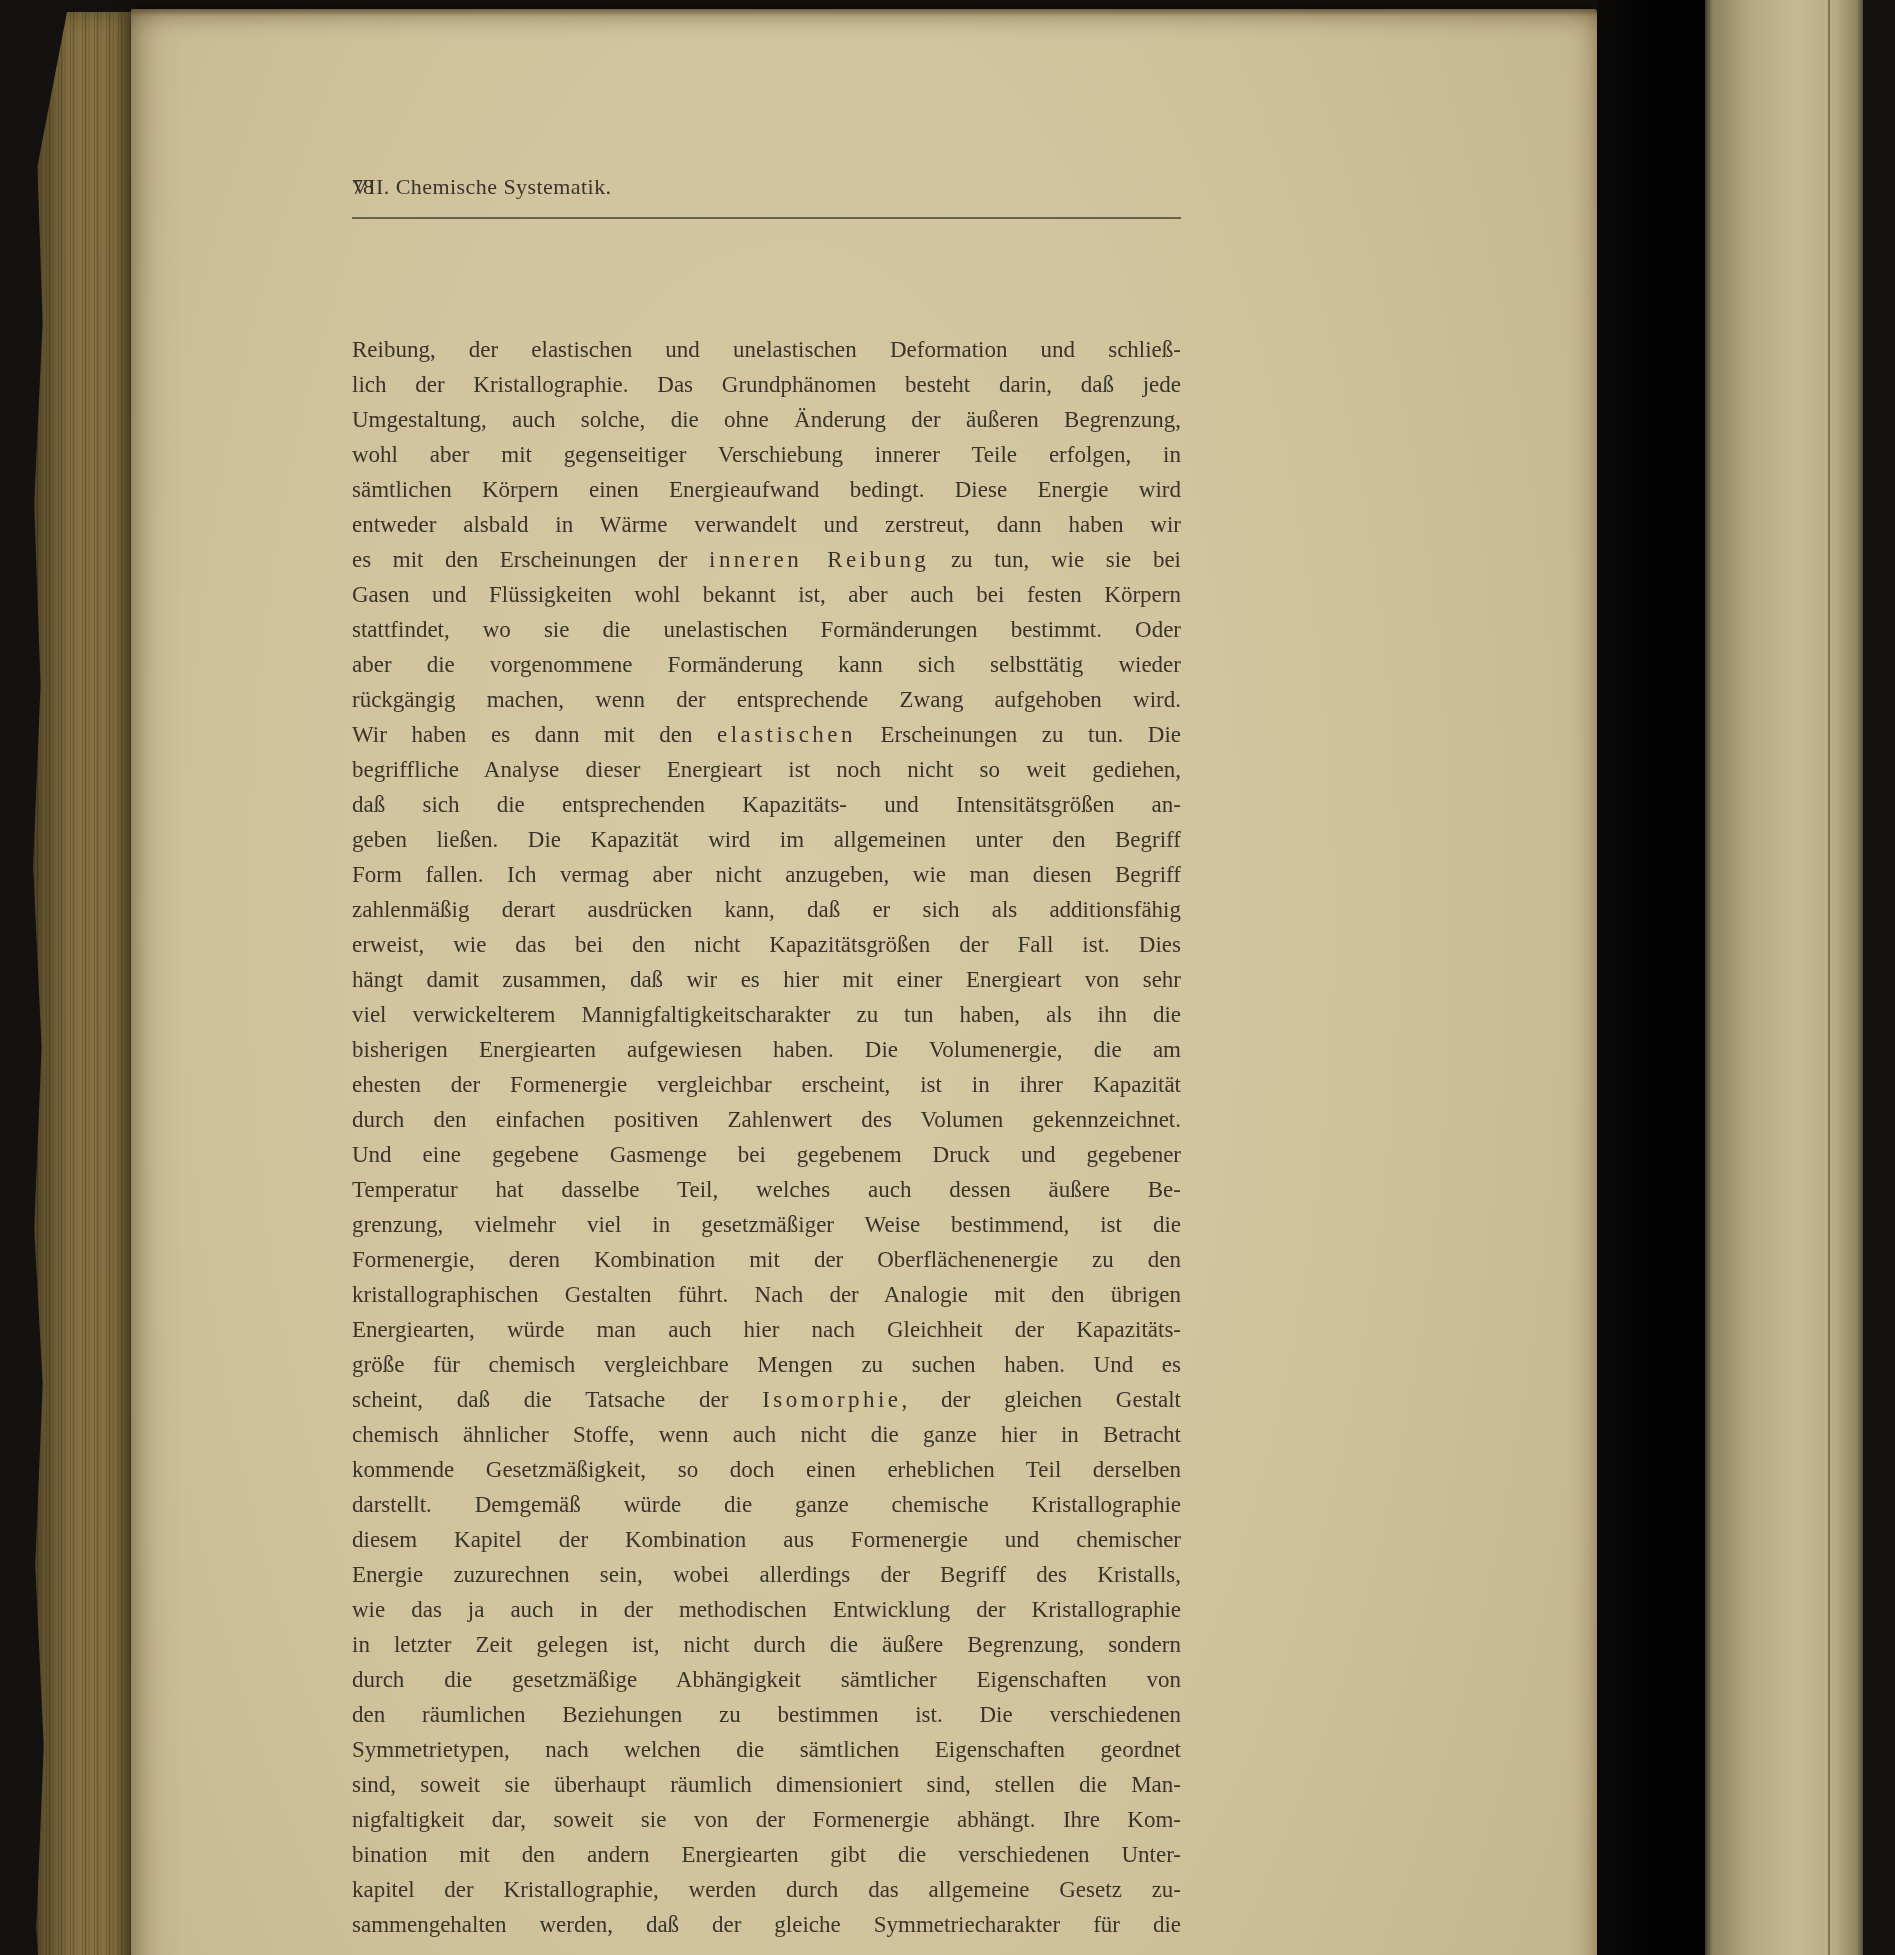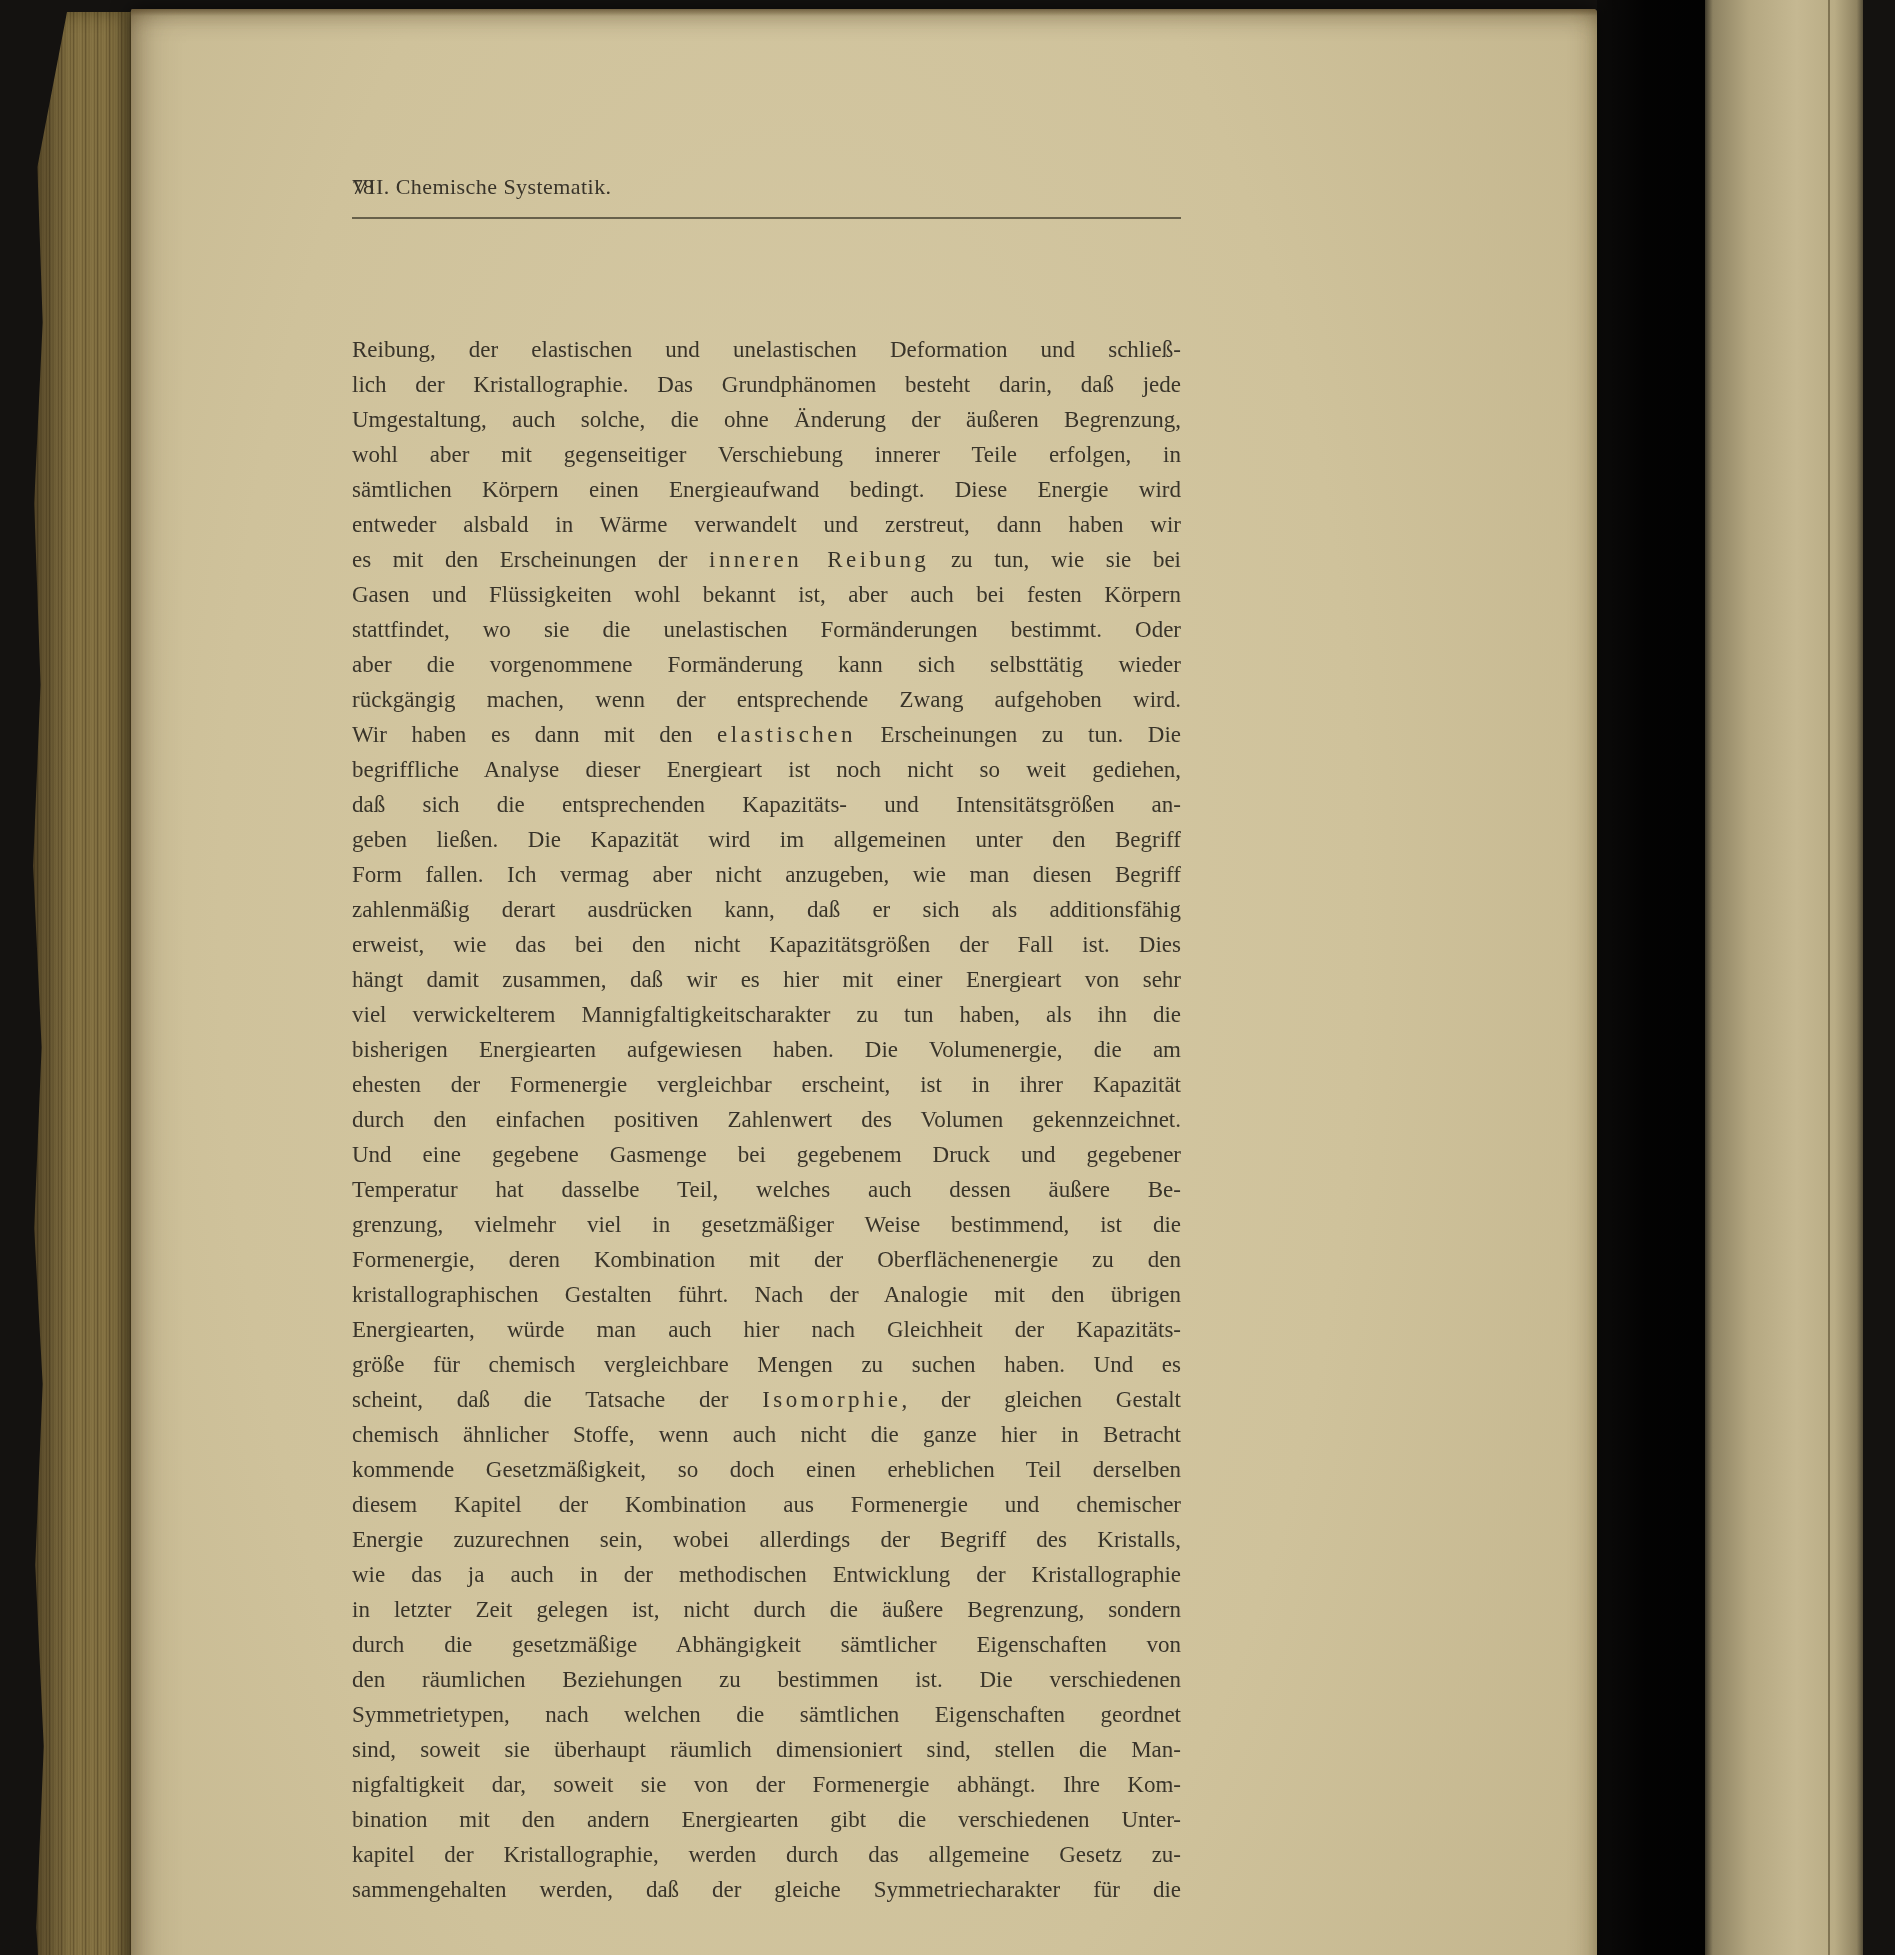--- a/index.html
+++ b/index.html
@@ -174,20 +174,21 @@
         <div class="line"><span>Und eine gegebene Gasmenge bei gegebenem Druck und gegebener</span></div>
         <div class="line"><span>Temperatur hat dasselbe Teil, welches auch dessen äußere Be-</span></div>
         <div class="line"><span>grenzung, vielmehr viel in gesetzmäßiger Weise bestimmend, ist die</span></div>
         <div class="line"><span>Formenergie, deren Kombination mit der Oberflächenenergie zu den</span></div>
         <div class="line"><span>kristallographischen Gestalten führt. Nach der Analogie mit den übrigen</span></div>
         <div class="line"><span>Energiearten, würde man auch hier nach Gleichheit der Kapazitäts-</span></div>
         <div class="line"><span>größe für chemisch vergleichbare Mengen zu suchen haben. Und es</span></div>
         <div class="line"><span>scheint, daß die Tatsache der </span><span class="sperr">Isomorphie</span><span>, der gleichen Gestalt</span></div>
         <div class="line"><span>chemisch ähnlicher Stoffe, wenn auch nicht die ganze hier in Betracht</span></div>
         <div class="line"><span>kommende Gesetzmäßigkeit, so doch einen erheblichen Teil derselben</span></div>
+        <div class="line"><span>darstellt. Demgemäß würde die ganze chemische Kristallographie</span></div>
         <div class="line"><span>diesem Kapitel der Kombination aus Formenergie und chemischer</span></div>
         <div class="line"><span>Energie zuzurechnen sein, wobei allerdings der Begriff des Kristalls,</span></div>
         <div class="line"><span>wie das ja auch in der methodischen Entwicklung der Kristallographie</span></div>
         <div class="line"><span>in letzter Zeit gelegen ist, nicht durch die äußere Begrenzung, sondern</span></div>
         <div class="line"><span>durch die gesetzmäßige Abhängigkeit sämtlicher Eigenschaften von</span></div>
         <div class="line"><span>den räumlichen Beziehungen zu bestimmen ist. Die verschiedenen</span></div>
         <div class="line"><span>Symmetrietypen, nach welchen die sämtlichen Eigenschaften geordnet</span></div>
         <div class="line"><span>sind, soweit sie überhaupt räumlich dimensioniert sind, stellen die Man-</span></div>
         <div class="line"><span>nigfaltigkeit dar, soweit sie von der Formenergie abhängt. Ihre Kom-</span></div>
         <div class="line"><span>bination mit den andern Energiearten gibt die verschiedenen Unter-</span></div>

